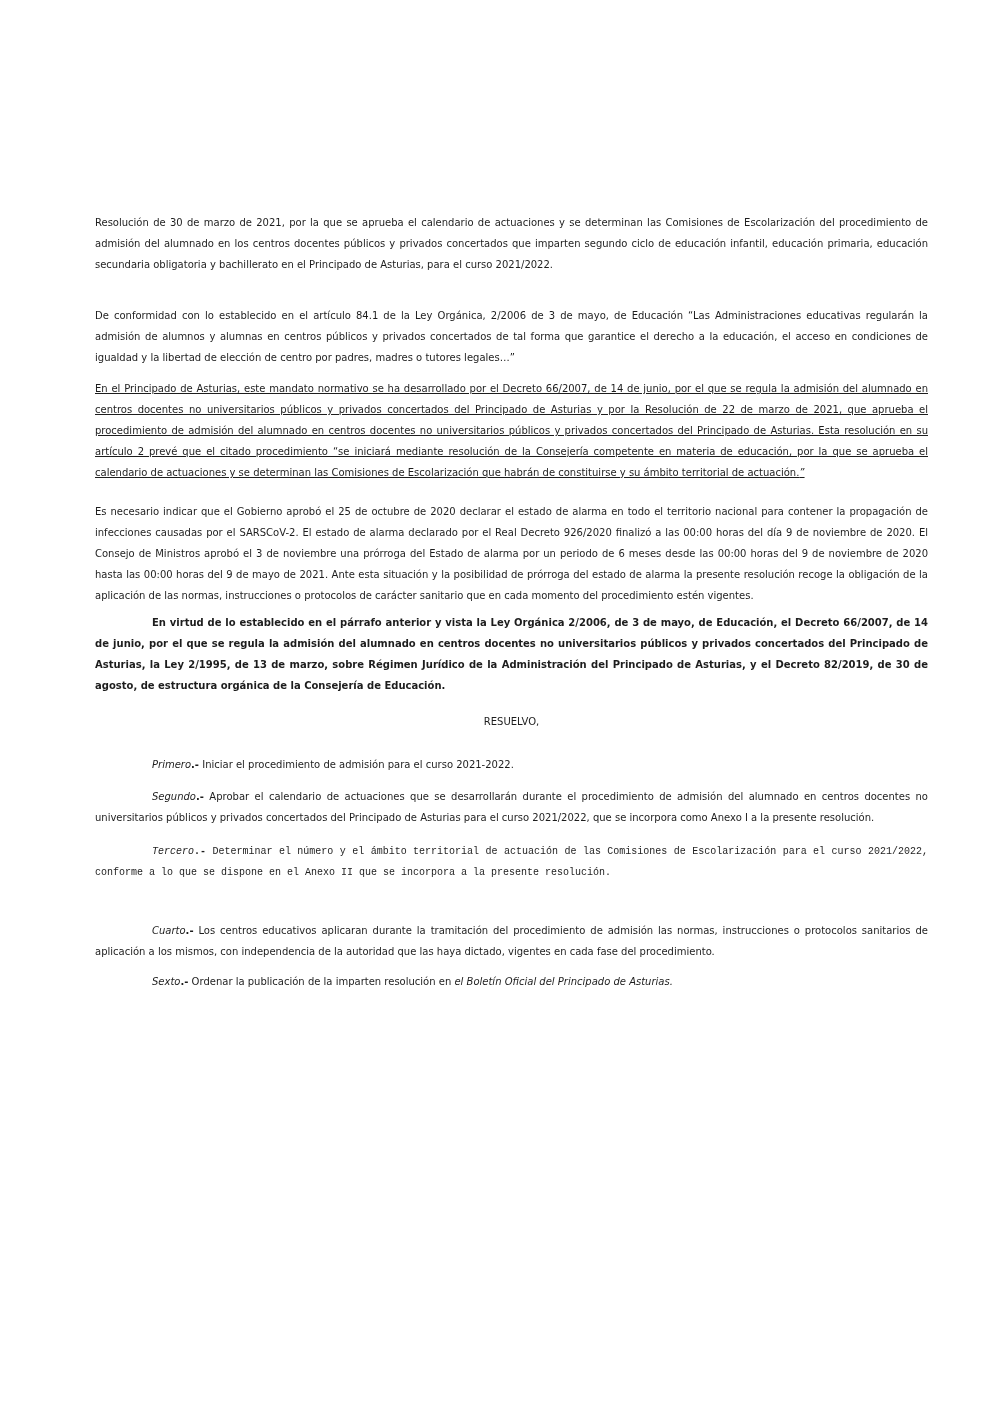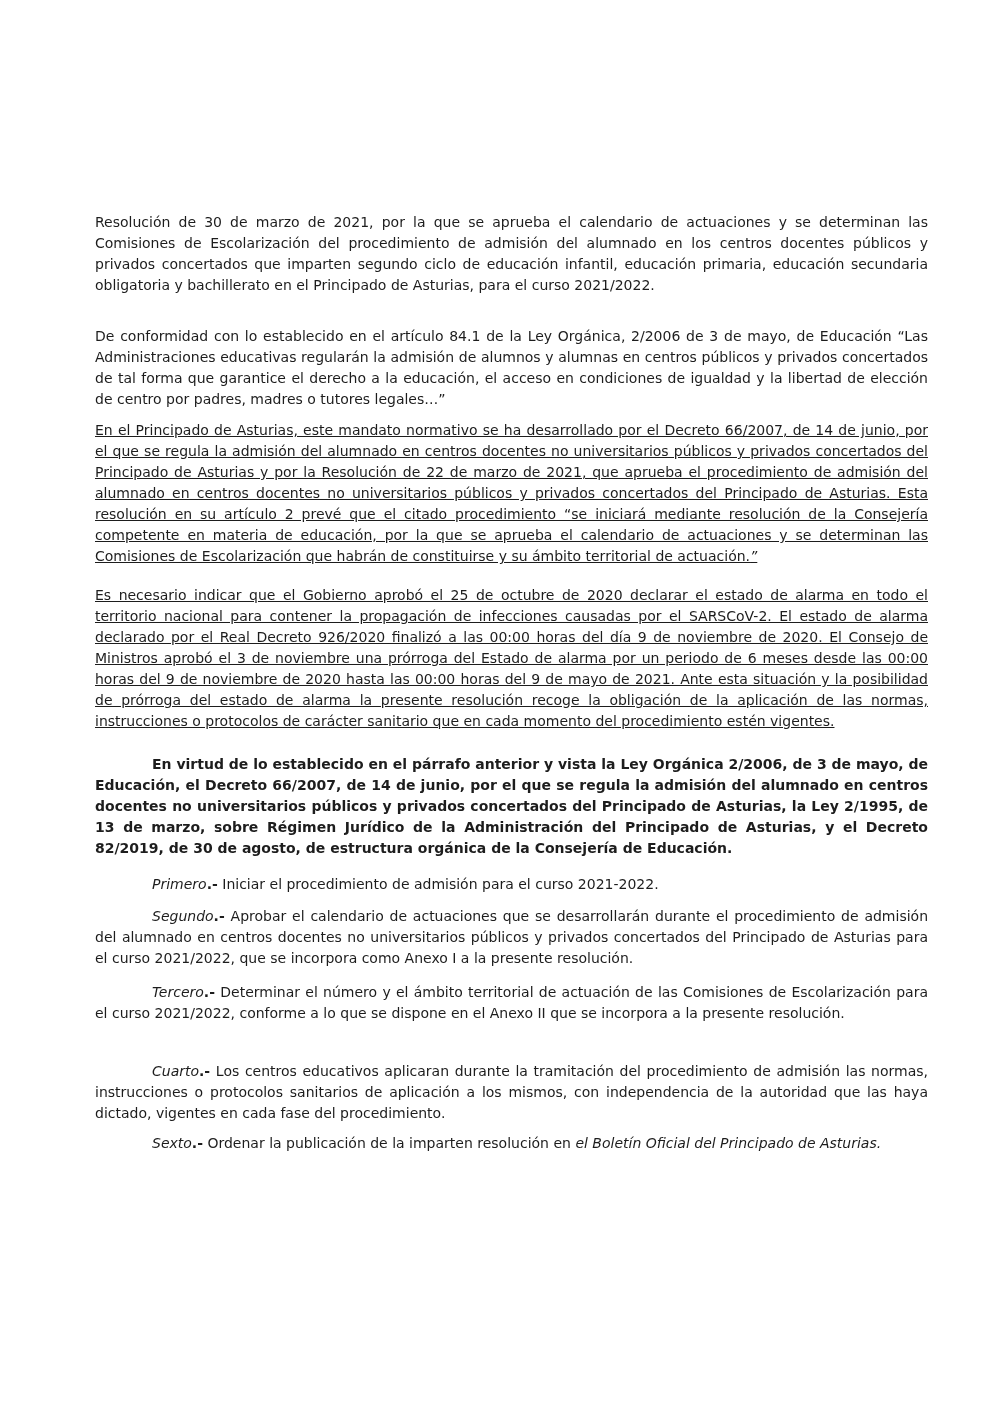--- a/index.html
+++ b/index.html
@@ -8,60 +8,61 @@
     height: 1415px;
     overflow: hidden;
     font-family: "DejaVu Sans", "Liberation Sans", sans-serif;
   }
   .doc {
     box-sizing: border-box;
     width: 1000px;
     height: 1415px;
     padding: 212px 72px 0 95px;
     color: #1d1d1d;
-    font-size: 14px;
+    font-size: 10px;
     line-height: 21px;
   }
   .p {
     margin: 0;
     text-align: justify;
   }
   .indent { text-indent: 57px; }
   .center { text-align: center; text-indent: 0; }
   .i { font-style: italic; }
   .b { font-weight: bold; }
   
   .g30 { margin-bottom: 30px; }
   .g27 { margin-bottom: 15px; font-weight: bold; }
   .g22 { margin-bottom: 22px; }
   .g18 { margin-bottom: 18px; text-decoration: underline; }
   .g13 { margin-bottom: 13px; }
-  .g12 { margin-bottom: 12px; }
+  .g12 { margin-bottom: 12px; font-family: Liberation Mono, monospace; }
   .g11 { margin-bottom: 11px; }
   .g10 { margin-bottom: 10px; }
   .g9  { margin-bottom: 9px; margin-top: 37px; }
-  .g6  { margin-bottom: 22px; text-decoration: underline; }
+  .g6  { margin-bottom: 6px; }
 </style>
 </head>
 <body>
 
 <div class="doc">
 
   <p class="p g30">Resolución de 30 de marzo de 2021, por la que se aprueba el calendario de actuaciones y se determinan las Comisiones de Escolarización del procedimiento de admisión del alumnado en los centros docentes públicos y privados concertados que imparten segundo ciclo de educación infantil, educación primaria, educación secundaria obligatoria y bachillerato en el Principado de Asturias, para el curso 2021/2022.</p>
 
   <p class="p g10">De conformidad con lo establecido en el artículo 84.1 de la Ley Orgánica, 2/2006 de 3 de mayo, de Educación “Las Administraciones educativas regularán la admisión de alumnos y alumnas en centros públicos y privados concertados de tal forma que garantice el derecho a la educación, el acceso en condiciones de igualdad y la libertad de elección de centro por padres, madres o tutores legales…”</p>
 
   <p class="p g18">
     <span>En el Principado de Asturias, este mandato normativo se ha desarrollado por el Decreto 66/2007, de 14 de junio, por el que se regula la admisión del alumnado en centros docentes no universitarios públicos y privados concertados del Principado de Asturias y por la Resolución de 22 de marzo de 2021, que aprueba el procedimiento de admisión del alumnado en centros docentes no universitarios públicos y privados concertados del Principado de Asturias. Esta resolución en su artículo 2 prevé que el citado procedimiento “se iniciará mediante resolución de la Consejería competente en materia de educación, por la que se aprueba el calendario de actuaciones y se determinan las Comisiones de Escolarización que habrán de constituirse y su ámbito territorial de actuación.</span><span class="i">”</span>
   </p>
 
   <p class="p g6">Es necesario indicar que el Gobierno aprobó el 25 de octubre de 2020 declarar el estado de alarma en todo el territorio nacional para contener la propagación de infecciones causadas por el SARSCoV-2. El estado de alarma declarado por el Real Decreto 926/2020 finalizó a las 00:00 horas del día 9 de noviembre de 2020. El Consejo de Ministros aprobó el 3 de noviembre una prórroga del Estado de alarma por un periodo de 6 meses desde las 00:00 horas del 9 de noviembre de 2020 hasta las 00:00 horas del 9 de mayo de 2021. Ante esta situación y la posibilidad de prórroga del estado de alarma la presente resolución recoge la obligación de la aplicación de las normas, instrucciones o protocolos de carácter sanitario que en cada momento del procedimiento estén vigentes.</p>
 
   <p class="p indent g27">En virtud de lo establecido en el párrafo anterior y vista la Ley Orgánica 2/2006, de 3 de mayo, de Educación, el Decreto 66/2007, de 14 de junio, por el que se regula la admisión del alumnado en centros docentes no universitarios públicos y privados concertados del Principado de Asturias, la Ley 2/1995, de 13 de marzo, sobre Régimen Jurídico de la Administración del Principado de Asturias, y el Decreto 82/2019, de 30 de agosto, de estructura orgánica de la Consejería de Educación.</p>
 
+  <p class="p center g22">RESUELVO,</p>
 
   <p class="p indent g11">
     <span class="i">Primero</span><span class="b">.-</span>
     <span>Iniciar el procedimiento de admisión para el curso 2021-2022.</span>
   </p>
 
   <p class="p indent g13">
     <span class="i">Segundo</span><span class="b">.-</span>
     <span>Aprobar el calendario de actuaciones que se desarrollarán durante el procedimiento de admisión del alumnado en centros docentes no universitarios públicos y privados concertados del Principado de Asturias para el curso 2021/2022, que se incorpora como Anexo I a la presente resolución.</span>
   </p>

